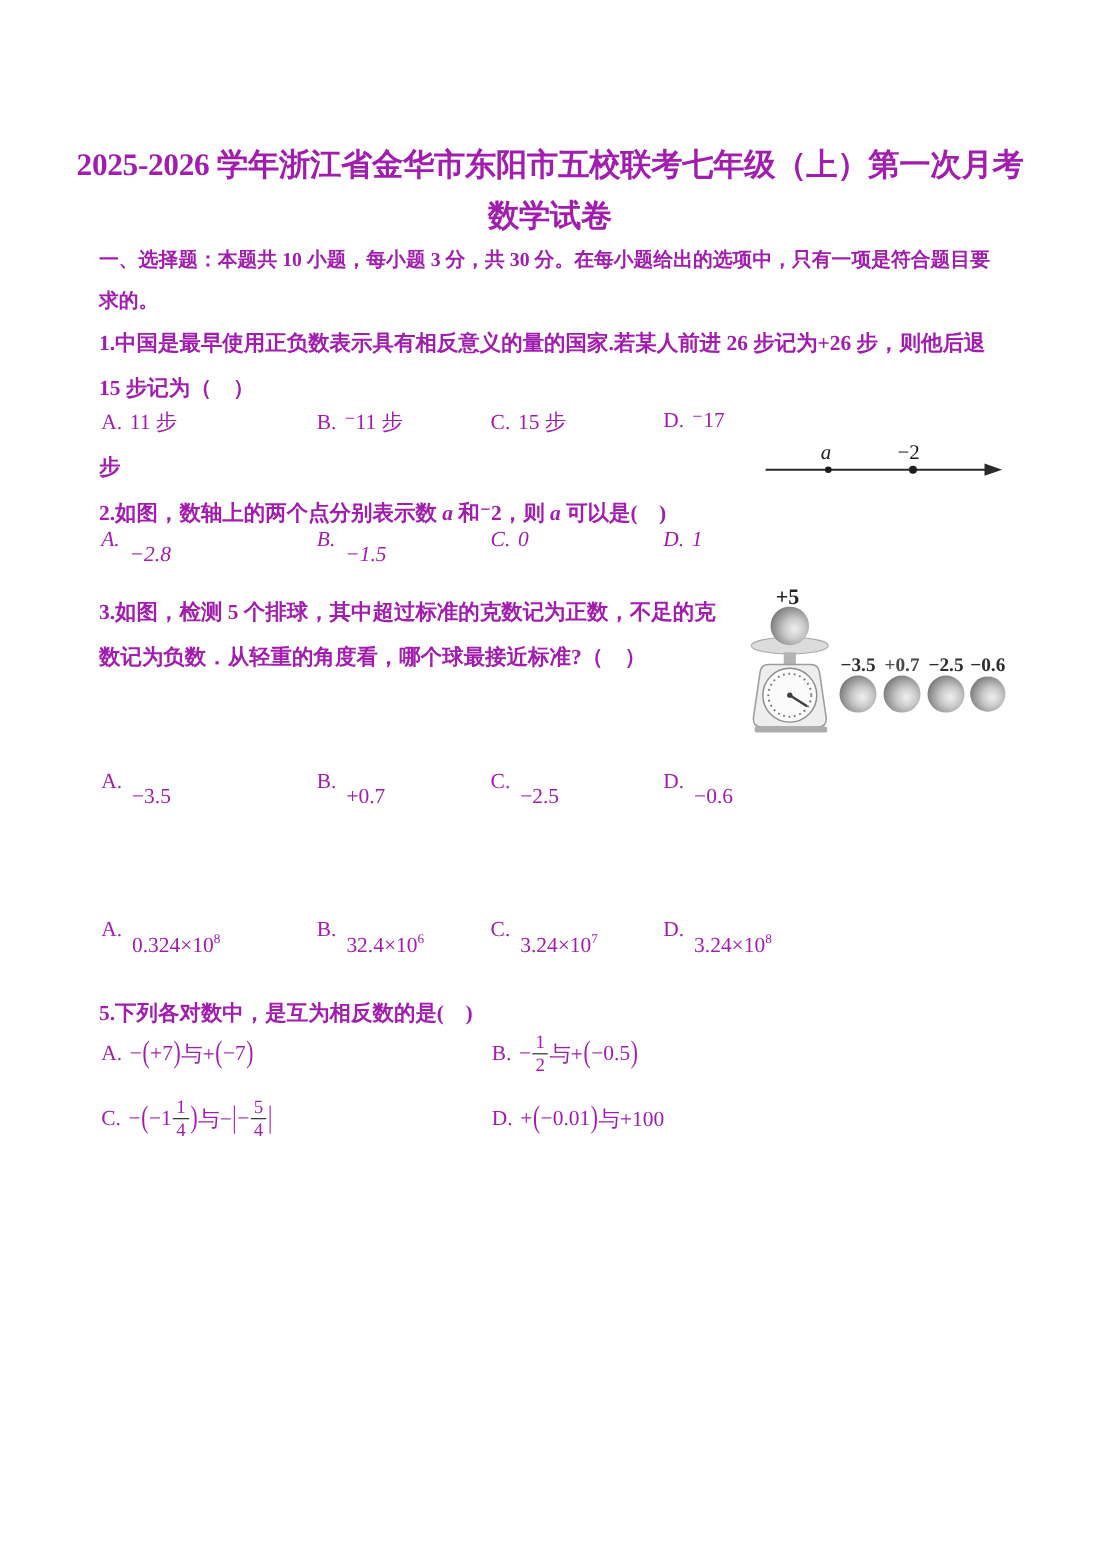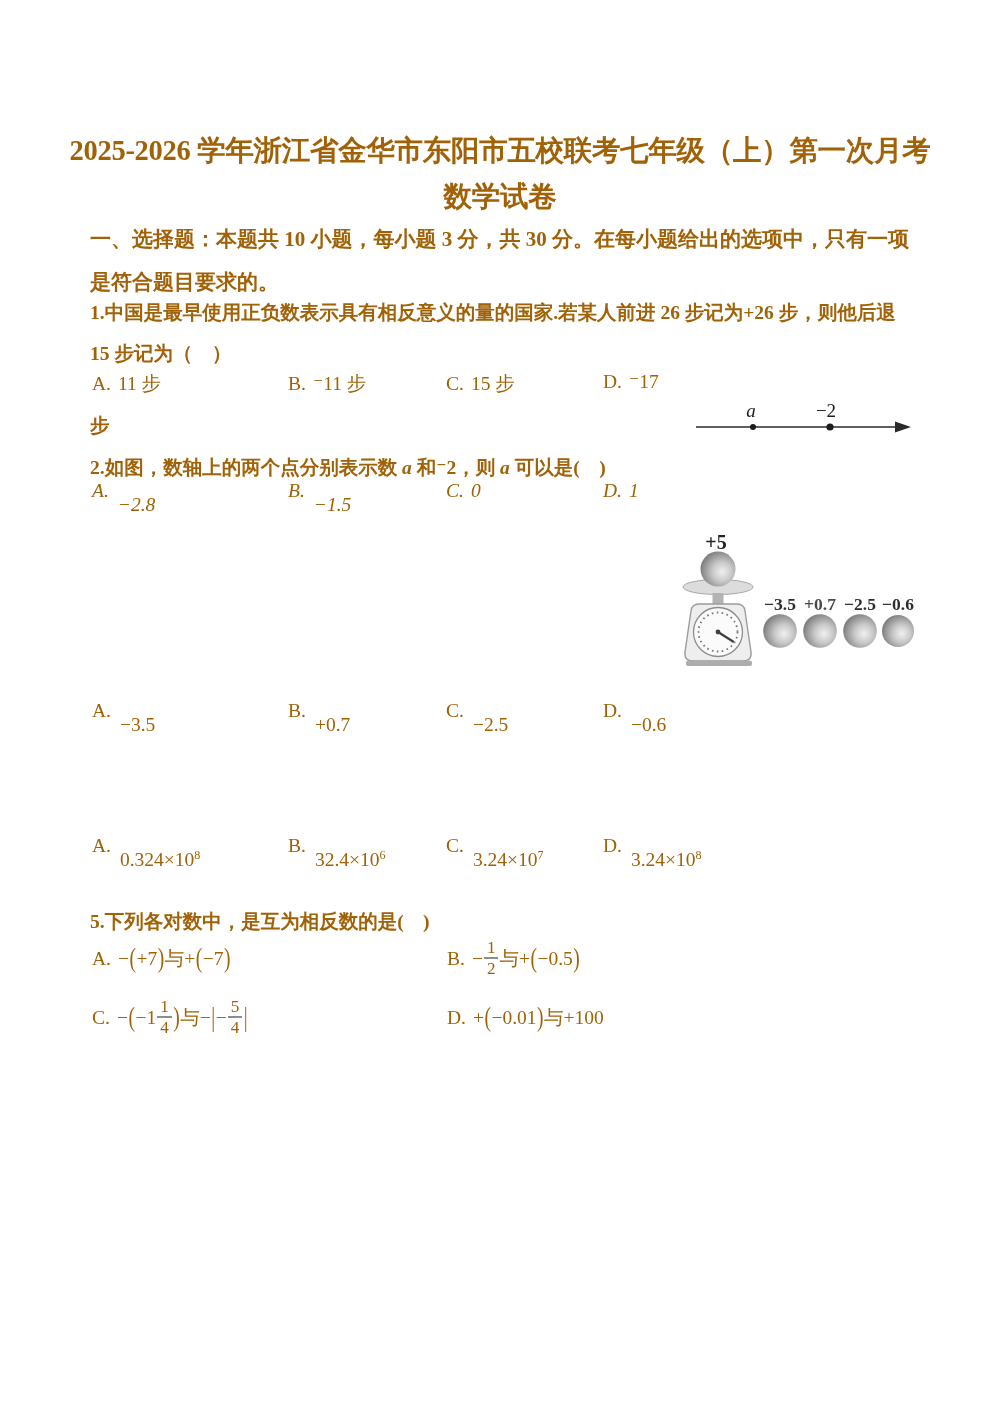--- a/index.html
+++ b/index.html
@@ -1,28 +1,28 @@
 <!DOCTYPE html>
 <html><head>
 <meta charset="utf-8">
 <style>
   html,body { margin:0; padding:0; background:#ffffff; }
   .page {
     position:relative; width:1000px; height:1184px; background:#ffffff;
     font-family:"Liberation Serif","DejaVu Serif",serif;
-    color:#a16207; overflow:hidden;
+    color:#a21caf; overflow:hidden;
   }
   .title {
     position:absolute; top:128px; left:65px; width:870px; margin:0;
     font-size:28.5px; font-weight:700; text-align:center; line-height:1.62;
     letter-spacing:-0.3px;
   }
   .section {
     position:absolute; top:218px; left:90px; width:822px; margin:0;
-    font-size:21px; font-weight:700; line-height:2.05;
+    font-size:18px; font-weight:700; line-height:2.05;
   }
   .para {
     position:absolute; left:90px; width:822px; margin:0;
     font-size:19.5px; line-height:2.1; font-weight:700;
   }
   .q3text { width:572px; }
   .optrow { position:absolute; left:90px; width:890px; height:62px; font-size:19.5px; }
   .opt { position:absolute; white-space:nowrap; top:0; }
   .c1 { left:2px; } .c2 { left:198px; } .c3 { left:356px; } .c4 { left:513px; }
   .lbl { margin-right:7px; }
@@ -73,20 +73,21 @@
   </div>
 
   <p class="para" style="top:448px;"><span>2.如图，数轴上的两个点分别表示数 </span><span class="it">a</span><span> 和⁻2，则 </span><span class="it">a</span><span> 可以是(　)</span></p>
   <div class="optrow" style="top:480px;font-style:italic;">
     <span class="opt c1"><span class="lbl">A.</span><span class="val drop">−2.8</span></span>
     <span class="opt c2"><span class="lbl">B.</span><span class="val drop">−1.5</span></span>
     <span class="opt c3"><span class="lbl">C.</span><span class="val">0</span></span>
     <span class="opt c4"><span class="lbl">D.</span><span class="val">1</span></span>
   </div>
 
+  <p class="para q3text" style="top:538px;">3.如图，检测 5 个排球，其中超过标准的克数记为正数，不足的克数记为负数．从轻重的角度看，哪个球最接近标准?（　）</p>
 
   <div class="fig fig-scale">
     <svg width="262" height="150" viewBox="0 0 262 150">
       <defs>
         <radialGradient id="ballGrad" cx="62%" cy="58%" r="78%">
           <stop offset="0%" stop-color="#f0f0f0"></stop>
           <stop offset="35%" stop-color="#c9c9c9"></stop>
           <stop offset="100%" stop-color="#5d5d5d"></stop>
         </radialGradient>
       </defs>

